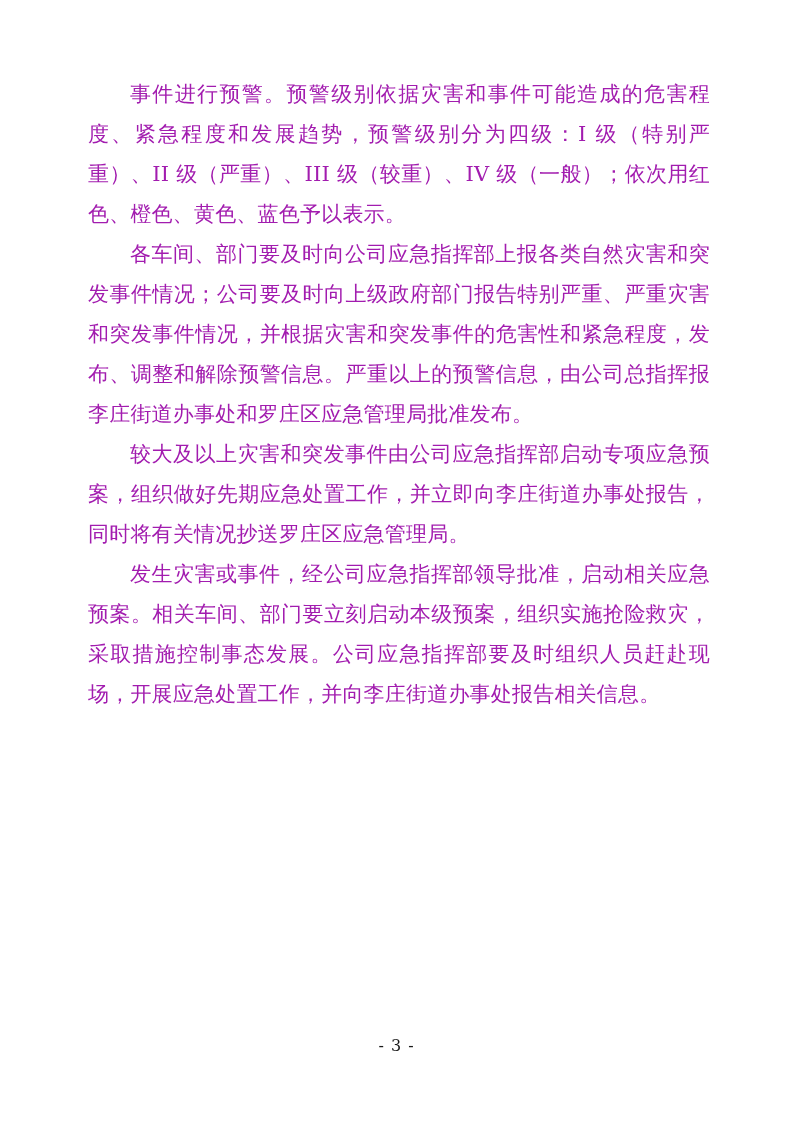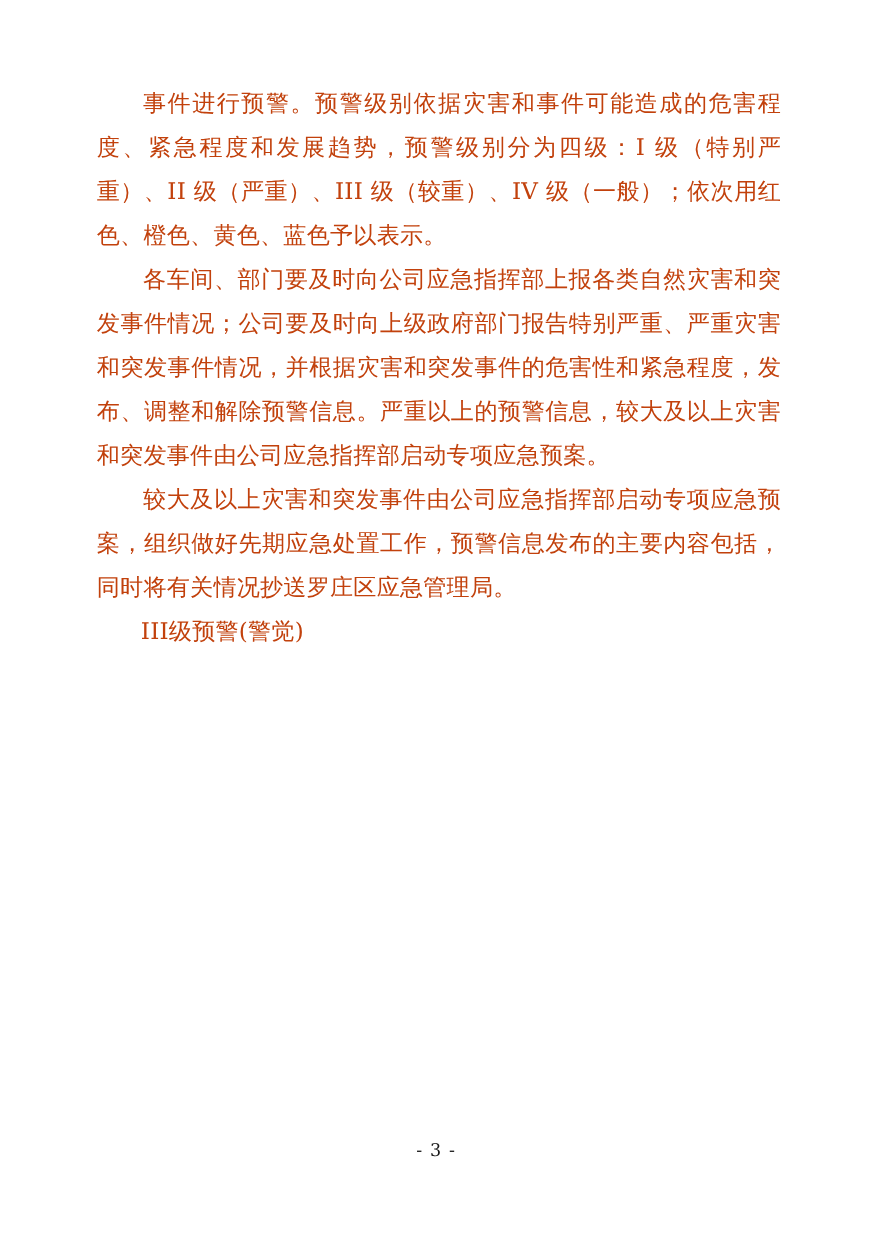--- a/index.html
+++ b/index.html
@@ -25,21 +25,21 @@
   }
   .para {
     font-size: 21px;
     line-height: 40px;
     text-align: justify;
     text-justify: inter-ideograph;
     text-indent: 42px;
     margin: 0;
     letter-spacing: 0.2px;
     word-break: break-all;
-    color: #c2410c;
+    color: #a21caf;
   }
   .para.heading {
     font-weight: bold;
     text-indent: 42px;
     letter-spacing: 0.5px;
   }
   .para.plain {
     text-indent: 40px;
     text-align: left;
   }
@@ -57,27 +57,27 @@
 </style>
 </head>
 <body>
 
 <div class="page">
 
   <div class="content">
 
     <p class="para">事件进行预警。预警级别依据灾害和事件可能造成的危害程度、紧急程度和发展趋势，预警级别分为四级：I 级（特别严重）、II 级（严重）、III 级（较重）、IV 级（一般）；依次用红色、橙色、黄色、蓝色予以表示。</p>
 
-    <p class="para">各车间、部门要及时向公司应急指挥部上报各类自然灾害和突发事件情况；公司要及时向上级政府部门报告特别严重、严重灾害和突发事件情况，并根据灾害和突发事件的危害性和紧急程度，发布、调整和解除预警信息。严重以上的预警信息，较大及以上灾害和突发事件由公司应急指挥部启动专项应急预案。</p>
+    <p class="para">各车间、部门要及时向公司应急指挥部上报各类自然灾害和突发事件情况；公司要及时向上级政府部门报告特别严重、严重灾害和突发事件情况，并根据灾害和突发事件的危害性和紧急程度，发布、调整和解除预警信息。严重以上的预警信息，由公司总指挥报李庄街道办事处和罗庄区应急管理局批准发布。</p>
 
 
 
 
-    <p class="para">较大及以上灾害和突发事件由公司应急指挥部启动专项应急预案，组织做好先期应急处置工作，预警信息发布的主要内容包括，同时将有关情况抄送罗庄区应急管理局。</p>
+    <p class="para">较大及以上灾害和突发事件由公司应急指挥部启动专项应急预案，组织做好先期应急处置工作，并立即向李庄街道办事处报告，同时将有关情况抄送罗庄区应急管理局。</p>
 
+    <p class="para">发生灾害或事件，经公司应急指挥部领导批准，启动相关应急预案。相关车间、部门要立刻启动本级预案，组织实施抢险救灾，采取措施控制事态发展。公司应急指挥部要及时组织人员赶赴现场，开展应急处置工作，并向李庄街道办事处报告相关信息。</p>
 
-    <p class="para plain">III级预警(警觉)</p>
 
   </div>
 
   <div class="page-number">- 3 -</div>
 
 </div>
 
 </body></html>

